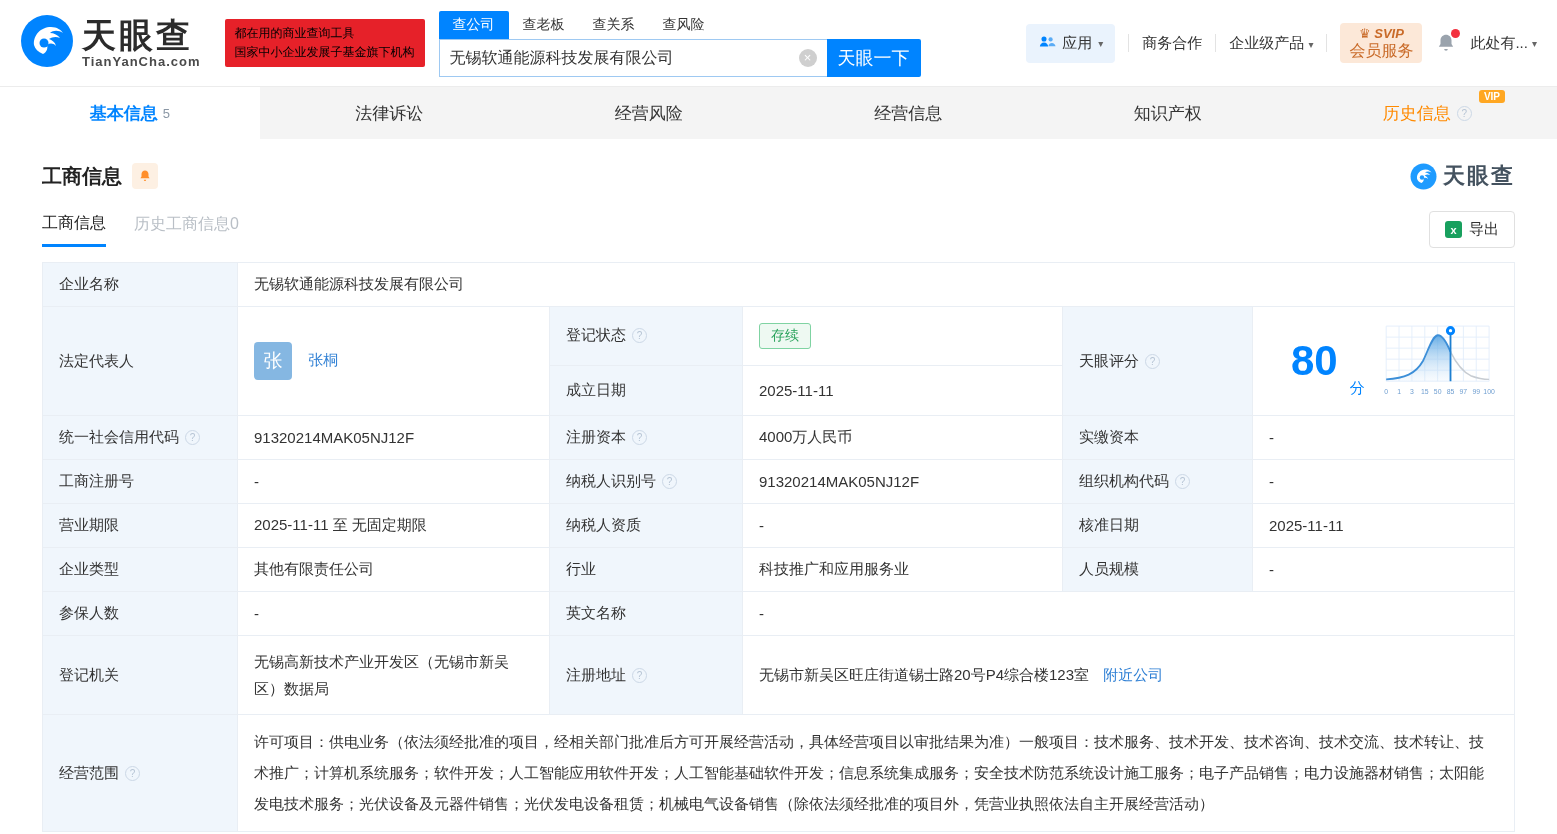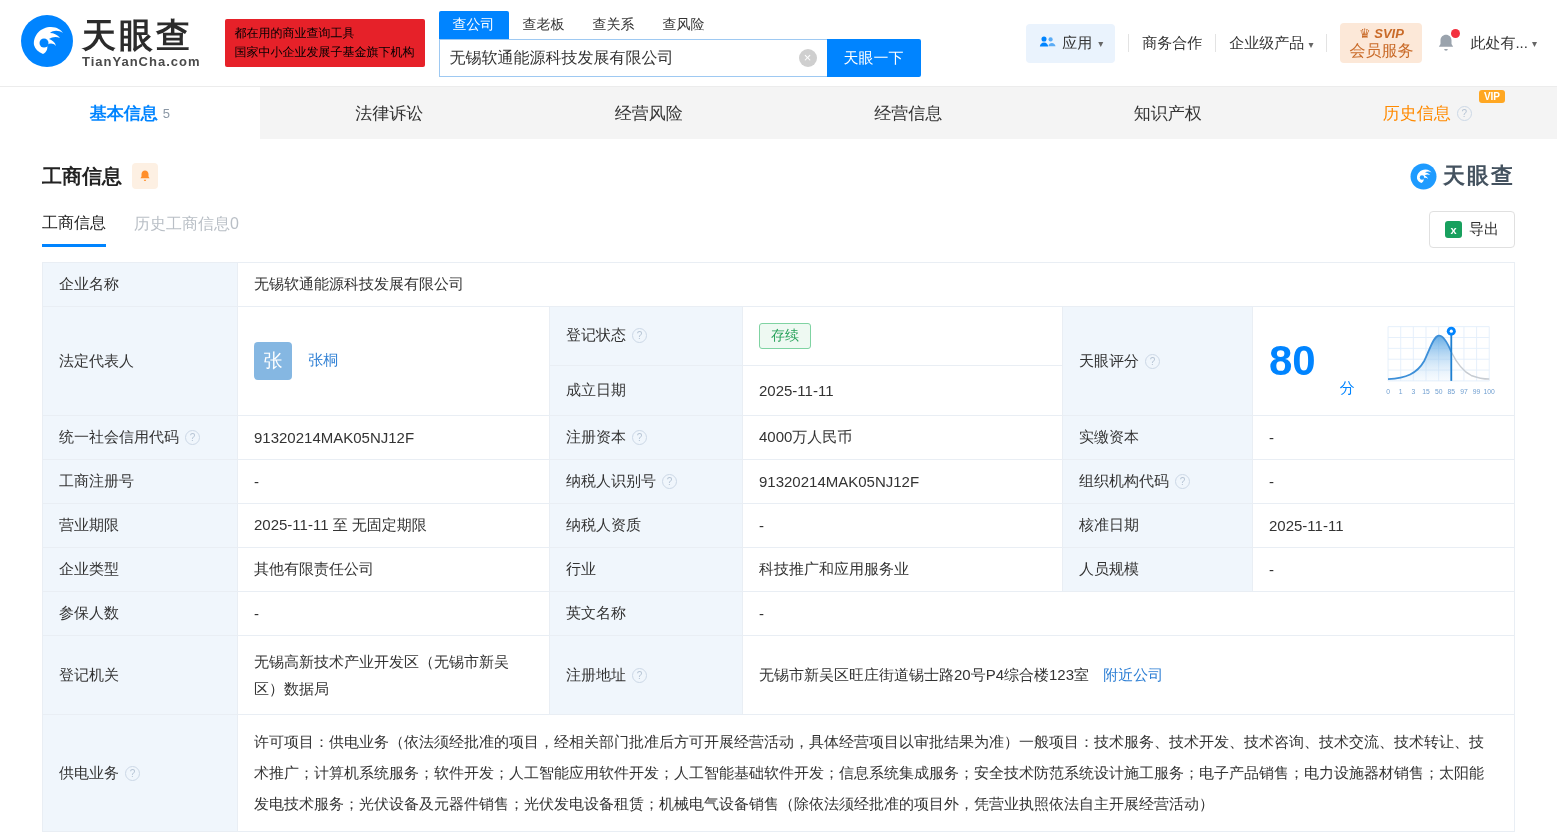--- a/index.html
+++ b/index.html
@@ -14,21 +14,21 @@
   .logo-txt .en { font-size:13px; font-weight:bold; color:#4a4a4a; letter-spacing:1px; margin-top:2px; }
   .promo { background:#e62129; color:#000000; font-size:12px; line-height:1.55; padding:5px 10px; border-radius:2px; margin-left:24px; white-space:nowrap; }
   .searchbox { margin-left:14px; width:482px; }
   .stabs { display:flex; align-items:flex-end; height:30px; font-size:14px; }
   .stab { padding:5px 14px; cursor:pointer; color:#333; }
   .stab.active { background:#0084ff; color:#fff; border-radius:2px 2px 0 0; }
   .srow { display:flex; height:38px; }
   .sinput { flex:1; display:flex; align-items:center; border:1px solid #9ec9f2; border-right:none; padding:0 10px; }
   .sinput input { flex:1; border:none; outline:none; font-size:16px; color:#333; font-family:inherit; }
   .clear-ic { width:18px; height:18px; border-radius:50%; background:#cfcfcf; color:#fff; font-size:13px; line-height:17px; text-align:center; cursor:pointer; }
-  .sbtn { width:94px; background:#0084ff; color:#fff; font-size:15px; border:none; cursor:pointer; border-radius:0 2px 2px 0; font-family:Liberation Mono, monospace; }
+  .sbtn { width:94px; background:#0084ff; color:#fff; font-size:18px; border:none; cursor:pointer; border-radius:0 2px 2px 0; font-family:Liberation Mono, monospace; }
   .topnav { margin-left:auto; display:flex; align-items:center; gap:13px; font-size:15px; color:#333; white-space:nowrap; }
   .apps-btn { background:#eaf3fd; border-radius:4px; padding:9px 12px; display:flex; align-items:center; gap:6px; cursor:pointer; }
   .caret { font-size:10px; color:#666; }
   .vsep { width:1px; height:18px; background:#e3e3e3; }
   .navlink { cursor:pointer; }
   .svip { background:#fce8d8; border-radius:4px; padding:3px 9px; text-align:center; cursor:pointer; }
   .svip .l1 { color:#c96a28; font-weight:bold; font-style:italic; font-size:13px; line-height:1.2; }
   .svip .l2 { color:#c96a28; font-size:16px; line-height:1.2; }
   .bell-wrap { position:relative; cursor:pointer; display:flex; }
   .reddot { position:absolute; top:-3px; right:-3px; width:9px; height:9px; background:#f3313f; border-radius:50%; }
@@ -56,21 +56,21 @@
   .xls { width:17px; height:17px; background:#18a05e; border-radius:3px; color:#fff; font-size:11px; font-weight:bold; display:flex; align-items:center; justify-content:center; }
   
   table.info { width:100%; border-collapse:collapse; margin-top:14px; table-layout:fixed; }
   .info td { border:1px solid #e9eef4; font-size:15px; padding:12px 16px; vertical-align:middle; color:#333; }
   .info td.lbl { background:#f0f6fc; }
   .info td.val { background:#fff; }
   .lbl-in { display:flex; align-items:center; }
   a.lnk { color:#2e7fd4; text-decoration:none; cursor:pointer; }
   .avatar { width:38px; height:38px; background:#85b7e2; border-radius:4px; color:#fff; font-size:19px; display:inline-flex; align-items:center; justify-content:center; margin-right:12px; vertical-align:middle; }
   .status-badge { display:inline-block; padding:3px 11px; background:#eef9f2; border:1px solid #7fd3a2; color:#2aa35c; border-radius:3px; font-size:14px; }
-  .score-cell { display:flex; align-items:center; gap:24px; }
+  .score-cell { display:flex; align-items:center; gap:12px;margin-left:22px; }
   .score-num { font-size:42px; font-weight:bold; color:#0084ff; line-height:1; }
   .score-unit { font-size:15px; color:#0084ff; align-self:flex-end; margin-bottom:5px; }
   .scope { line-height:2.05; }
   .wrapval { line-height:1.8; }
 </style>
 </head>
 <body>
 
 <div class="header">
   <div class="logo">
@@ -358,21 +358,21 @@
       </td>
       <td class="val" colspan="3">
         <span>无锡市新吴区旺庄街道锡士路20号P4综合楼123室</span>
         <a class="lnk" style="margin-left:10px">附近公司</a>
       </td>
     </tr>
 
     <tr>
       <td class="lbl">
         <span class="lbl-in">
-              <span>供电业务</span>
+              <span>经营范围</span>
               <span class="help">?</span>
             </span>
       </td>
       <td class="val scope" colspan="5">许可项目：供电业务（依法须经批准的项目，经相关部门批准后方可开展经营活动，具体经营项目以审批结果为准）一般项目：技术服务、技术开发、技术咨询、技术交流、技术转让、技术推广；计算机系统服务；软件开发；人工智能应用软件开发；人工智能基础软件开发；信息系统集成服务；安全技术防范系统设计施工服务；电子产品销售；电力设施器材销售；太阳能发电技术服务；光伏设备及元器件销售；光伏发电设备租赁；机械电气设备销售（除依法须经批准的项目外，凭营业执照依法自主开展经营活动）</td>
     </tr>
   </tbody>
     </table>
 </div>
 
 </body></html>

